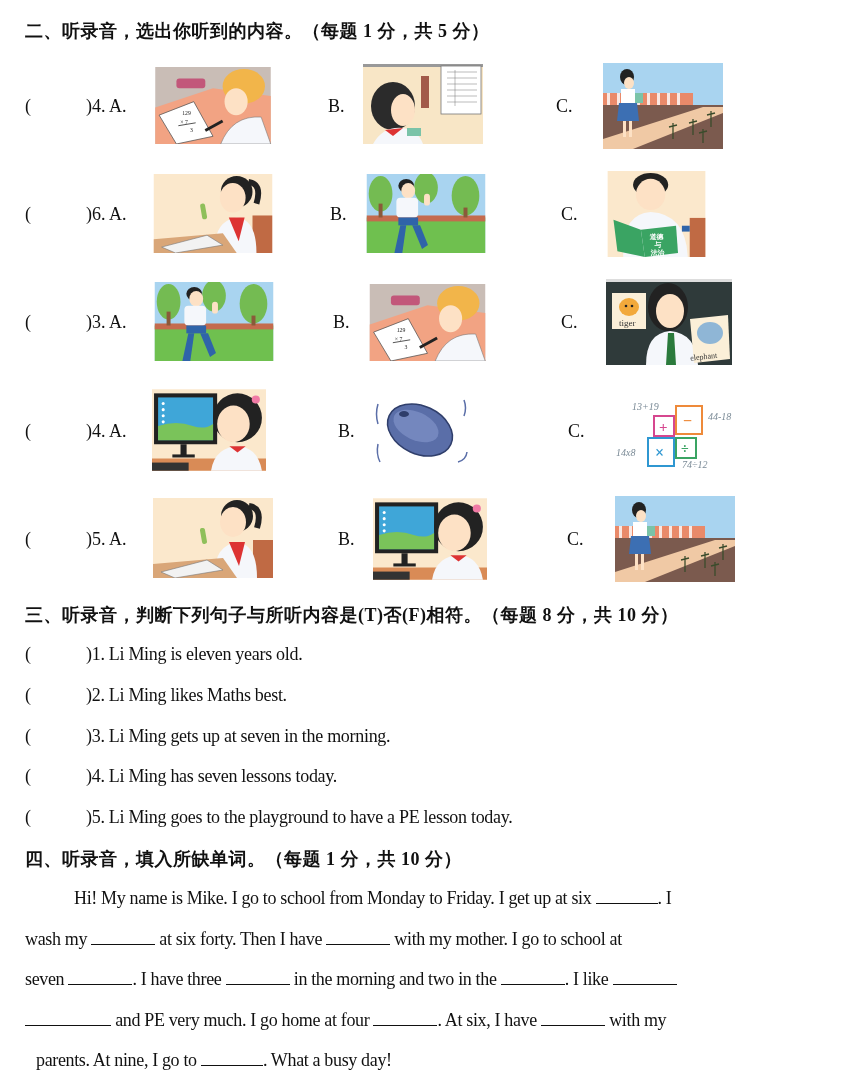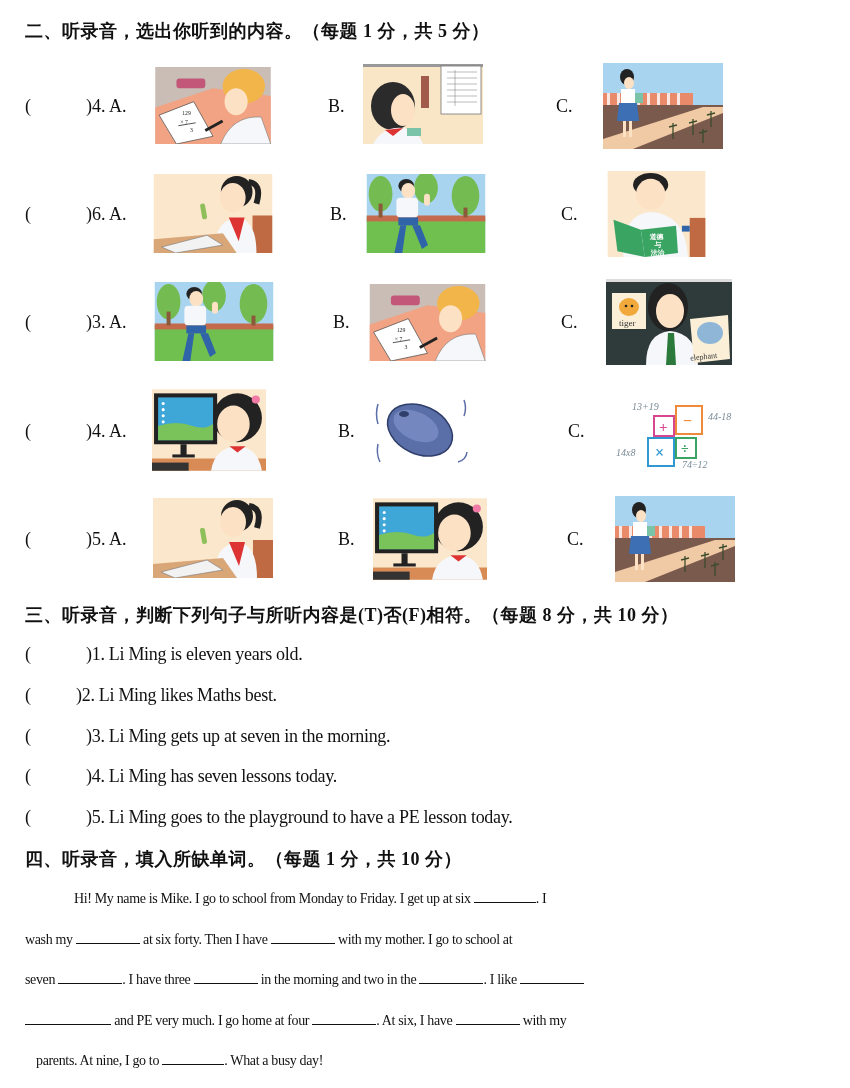--- a/index.html
+++ b/index.html
@@ -6,21 +6,21 @@
   body { width:850px; height:1088px; position:relative; overflow:hidden;
          font-family:"Liberation Serif", "DejaVu Serif", serif; color:#111; }
   .abs { position:absolute; }
   .heading { font-size:18px; font-weight:bold; letter-spacing:0.5px; white-space:nowrap;font-family:Liberation Serif, serif; }
   .paren-l { font-size:18px; }
   .qnum { font-size:18px; white-space:nowrap; }
   .optlabel { font-size:18px; }
   .pic { position:absolute; overflow:hidden; }
   .pic svg { display:block; width:100%; height:100%; }
   .tf { font-size:18px; white-space:nowrap; letter-spacing:-0.3px; }
-  .para { font-size:14px; white-space:nowrap; letter-spacing:-0.35px; }
+  .para { font-size:18px; white-space:nowrap; letter-spacing:-0.35px; }
   .blank { display:inline-block; border-bottom:1px solid #111; height:14px; vertical-align:baseline; }
 </style>
 </head>
 <body>
 
 <div class="abs heading" style="left:25px; top:19px;">二、听录音，选出你听到的内容。（每题 1 分，共 5 分）</div>
 
 <svg width="0" height="0" style="position:absolute">
   <defs>
 
@@ -294,21 +294,21 @@
       <use href="#img-garden-girl"></use>
     </svg>
   </div>
 
 <div class="abs heading" style="left:25px; top:603px;">三、听录音，判断下列句子与所听内容是(T)否(F)相符。（每题 8 分，共 10 分）</div>
 
 <div class="abs paren-l" style="left:25px; top:644px;">(</div>
 <div class="abs tf" style="left:86px; top:644px;">)1. Li Ming is eleven years old.</div>
 
 <div class="abs paren-l" style="left:25px; top:685px;">(</div>
-<div class="abs tf" style="left:76px; top:685px;">)2. Li Ming likes Maths best.</div>
+<div class="abs tf" style="left:86px; top:685px;">)2. Li Ming likes Maths best.</div>
 
 <div class="abs paren-l" style="left:25px; top:726px;">(</div>
 <div class="abs tf" style="left:86px; top:726px;">)3. Li Ming gets up at seven in the morning.</div>
 
 <div class="abs paren-l" style="left:25px; top:766px;">(</div>
 <div class="abs tf" style="left:86px; top:766px;">)4. Li Ming has seven lessons today.</div>
 
 <div class="abs paren-l" style="left:25px; top:807px;">(</div>
 <div class="abs tf" style="left:86px; top:807px;">)5. Li Ming goes to the playground to have a PE lesson today.</div>
 

